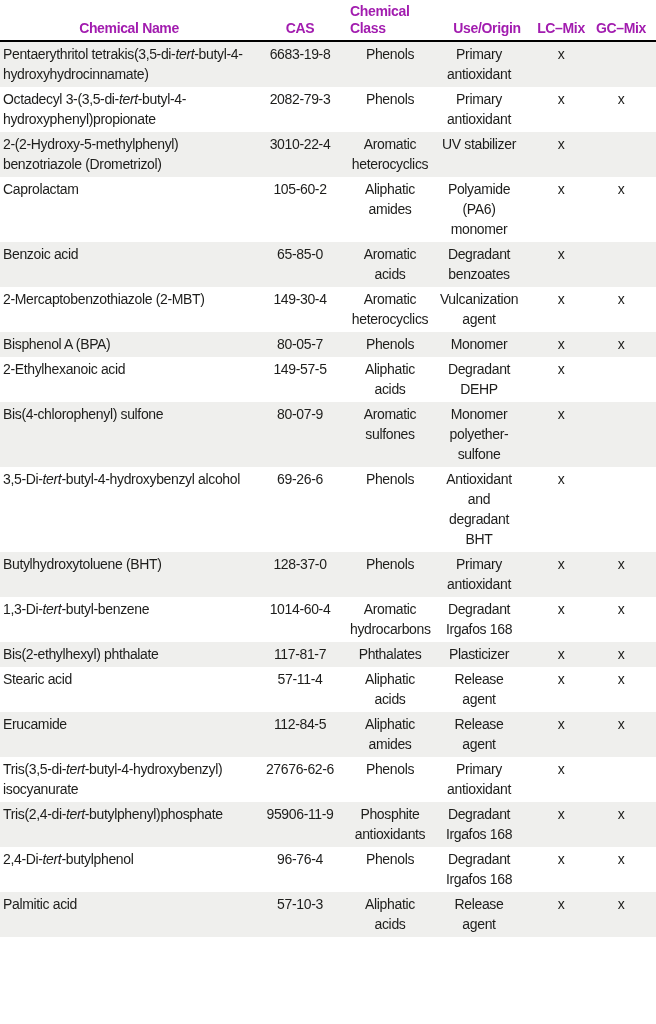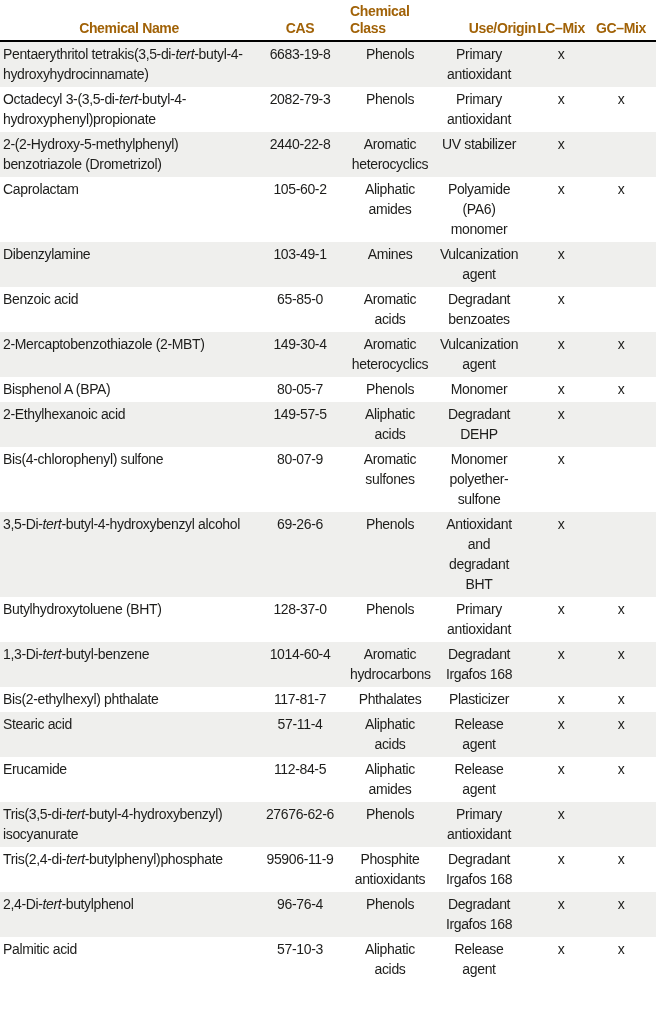--- a/index.html
+++ b/index.html
@@ -31,26 +31,26 @@
   col.w-gc    { width: 70px;  }
 
   thead th {
     font-weight: 700;
     vertical-align: bottom;
     padding: 3px 0 3px 0;
     border-bottom: 2.5px solid #000000;
     font-size: 14px;
     line-height: 17px;
     letter-spacing: -0.35px;
-    color: #a16207;
+    color: #a21caf;
   }
   th.c-name  { text-align: center; }
   th.c-cas   { text-align: center; }
   th.c-class { text-align: left; padding-left: 8px; padding-right: 6px; }
-  th.c-use   { text-align: right; padding-left: 0;  }
+  th.c-use   { text-align: center; padding-left: 0;  }
   th.c-mix   { text-align: center; }
 
   tbody td {
     vertical-align: top;
     padding: 2px 0 3px 0;
   }
   tbody tr:nth-child(odd) { background: #efefed; }
   tbody tr:nth-child(even) { background: #ffffff; }
 
   td.c-name  { text-align: left; padding-left: 3px;  padding-right: 10px; }
@@ -98,44 +98,36 @@
     <td class="c-name">Octadecyl 3-(3,5-di-<i>tert</i>-butyl-4-hydroxyphenyl)propionate</td>
     <td class="c-cas">2082-79-3</td>
     <td class="c-class">Phenols</td>
     <td class="c-use">Primary antioxidant</td>
     <td class="c-mix">x</td>
     <td class="c-mix">x</td>
   </tr>
 
   <tr>
     <td class="c-name">2-(2-Hydroxy-5-methylphenyl) benzotriazole (Drometrizol)</td>
-    <td class="c-cas">2440-22-8</td>
+    <td class="c-cas">3010-22-4</td>
     <td class="c-class">Aromatic heterocyclics</td>
     <td class="c-use">UV stabilizer</td>
     <td class="c-mix">x</td>
     <td class="c-mix"></td>
   </tr>
 
   <tr>
     <td class="c-name">Caprolactam</td>
     <td class="c-cas">105-60-2</td>
     <td class="c-class">Aliphatic amides</td>
     <td class="c-use">Polyamide (PA6) monomer</td>
     <td class="c-mix">x</td>
     <td class="c-mix">x</td>
   </tr>
 
-  <tr>
-    <td class="c-name">Dibenzylamine</td>
-    <td class="c-cas">103-49-1</td>
-    <td class="c-class">Amines</td>
-    <td class="c-use">Vulcanization agent</td>
-    <td class="c-mix">x</td>
-    <td class="c-mix"></td>
-  </tr>
 
   <tr>
     <td class="c-name">Benzoic acid</td>
     <td class="c-cas">65-85-0</td>
     <td class="c-class">Aromatic acids</td>
     <td class="c-use">Degradant benzoates</td>
     <td class="c-mix">x</td>
     <td class="c-mix"></td>
   </tr>
 

